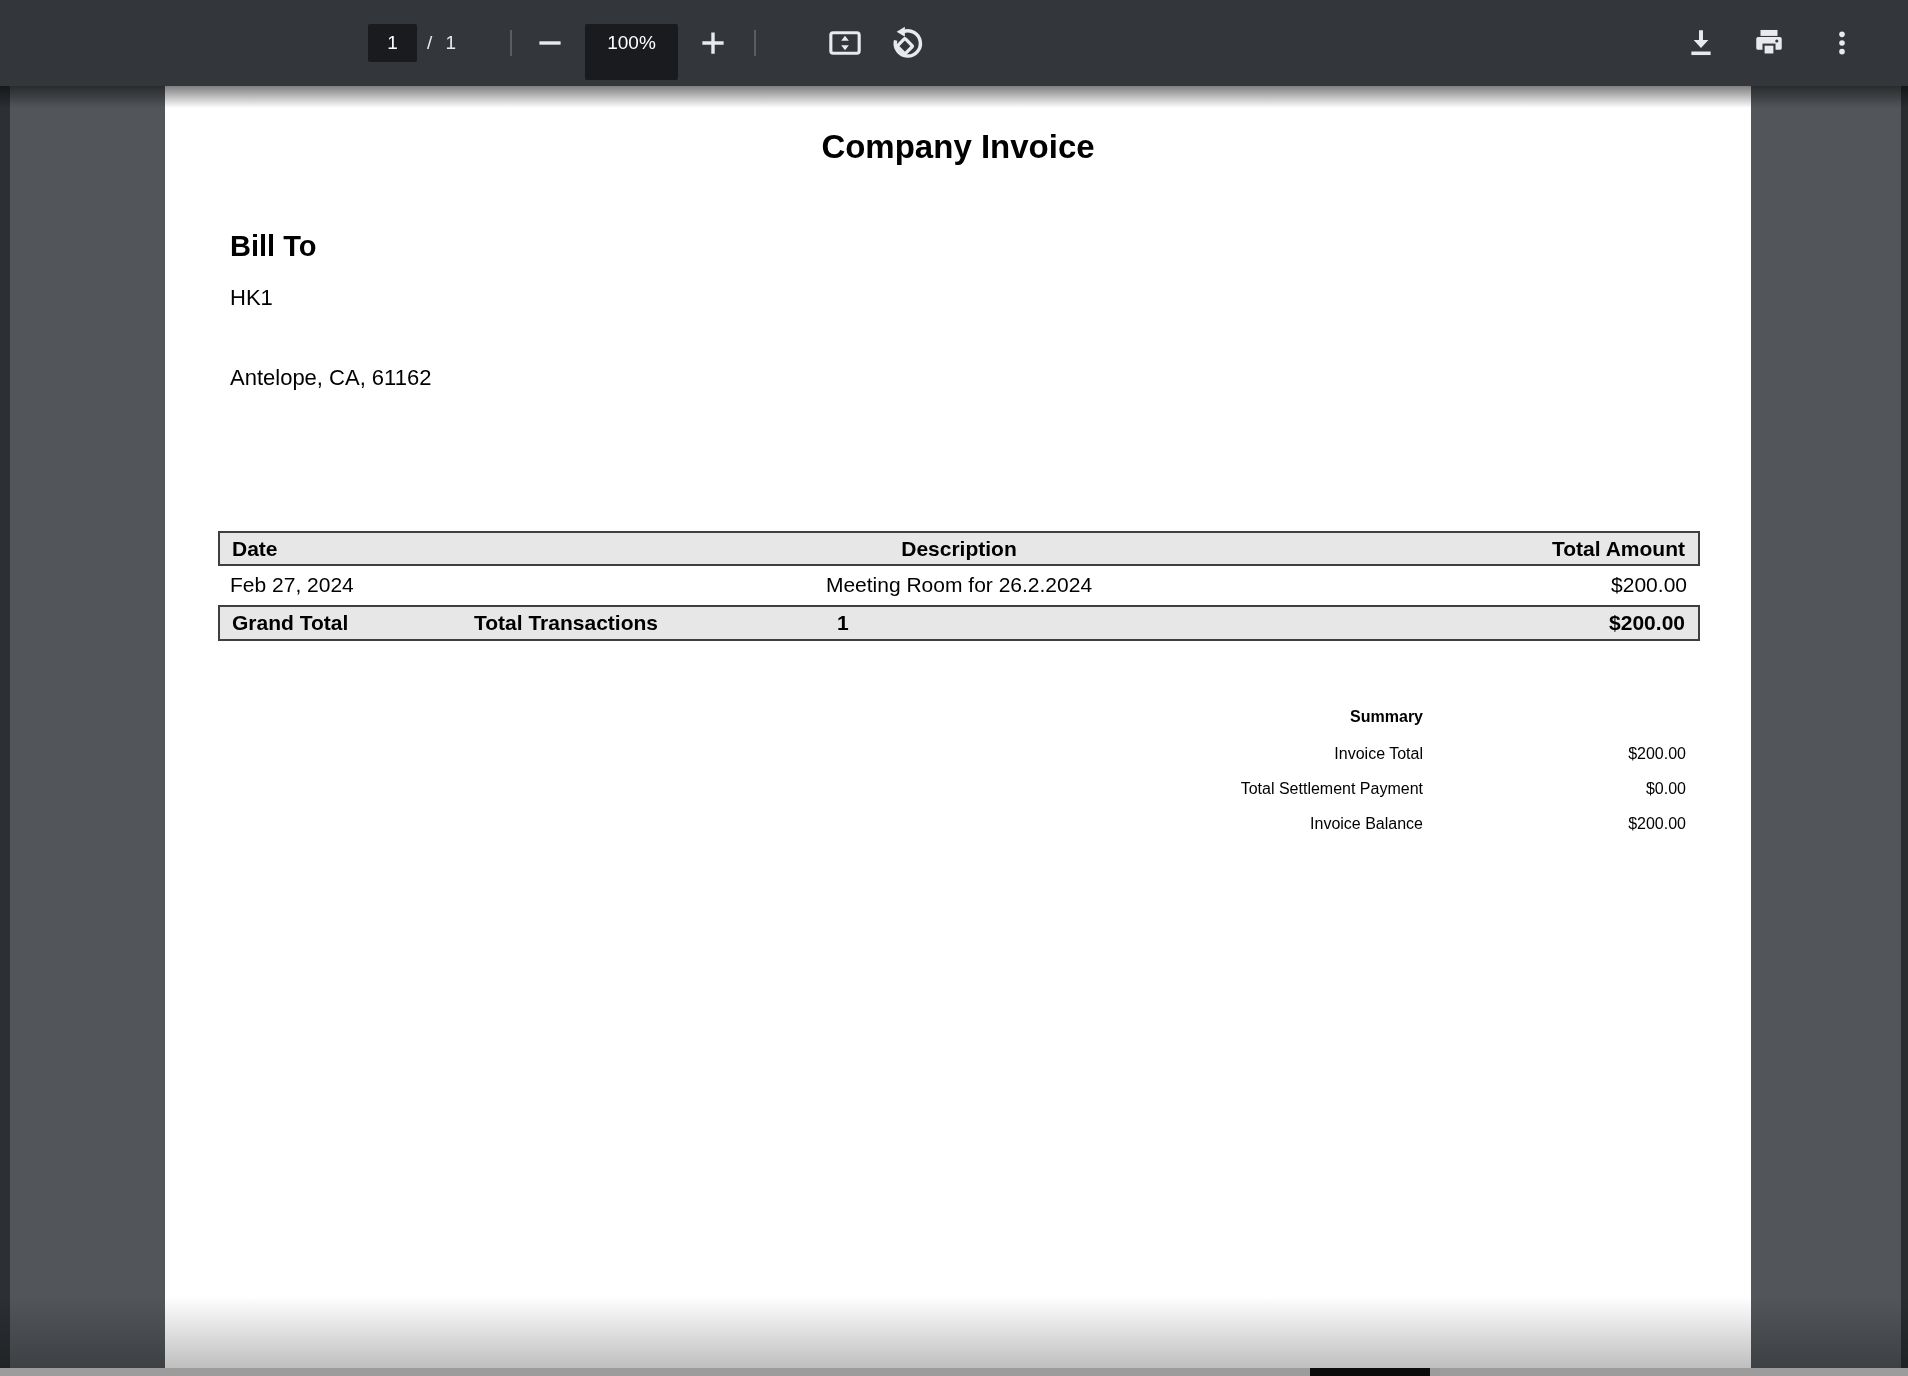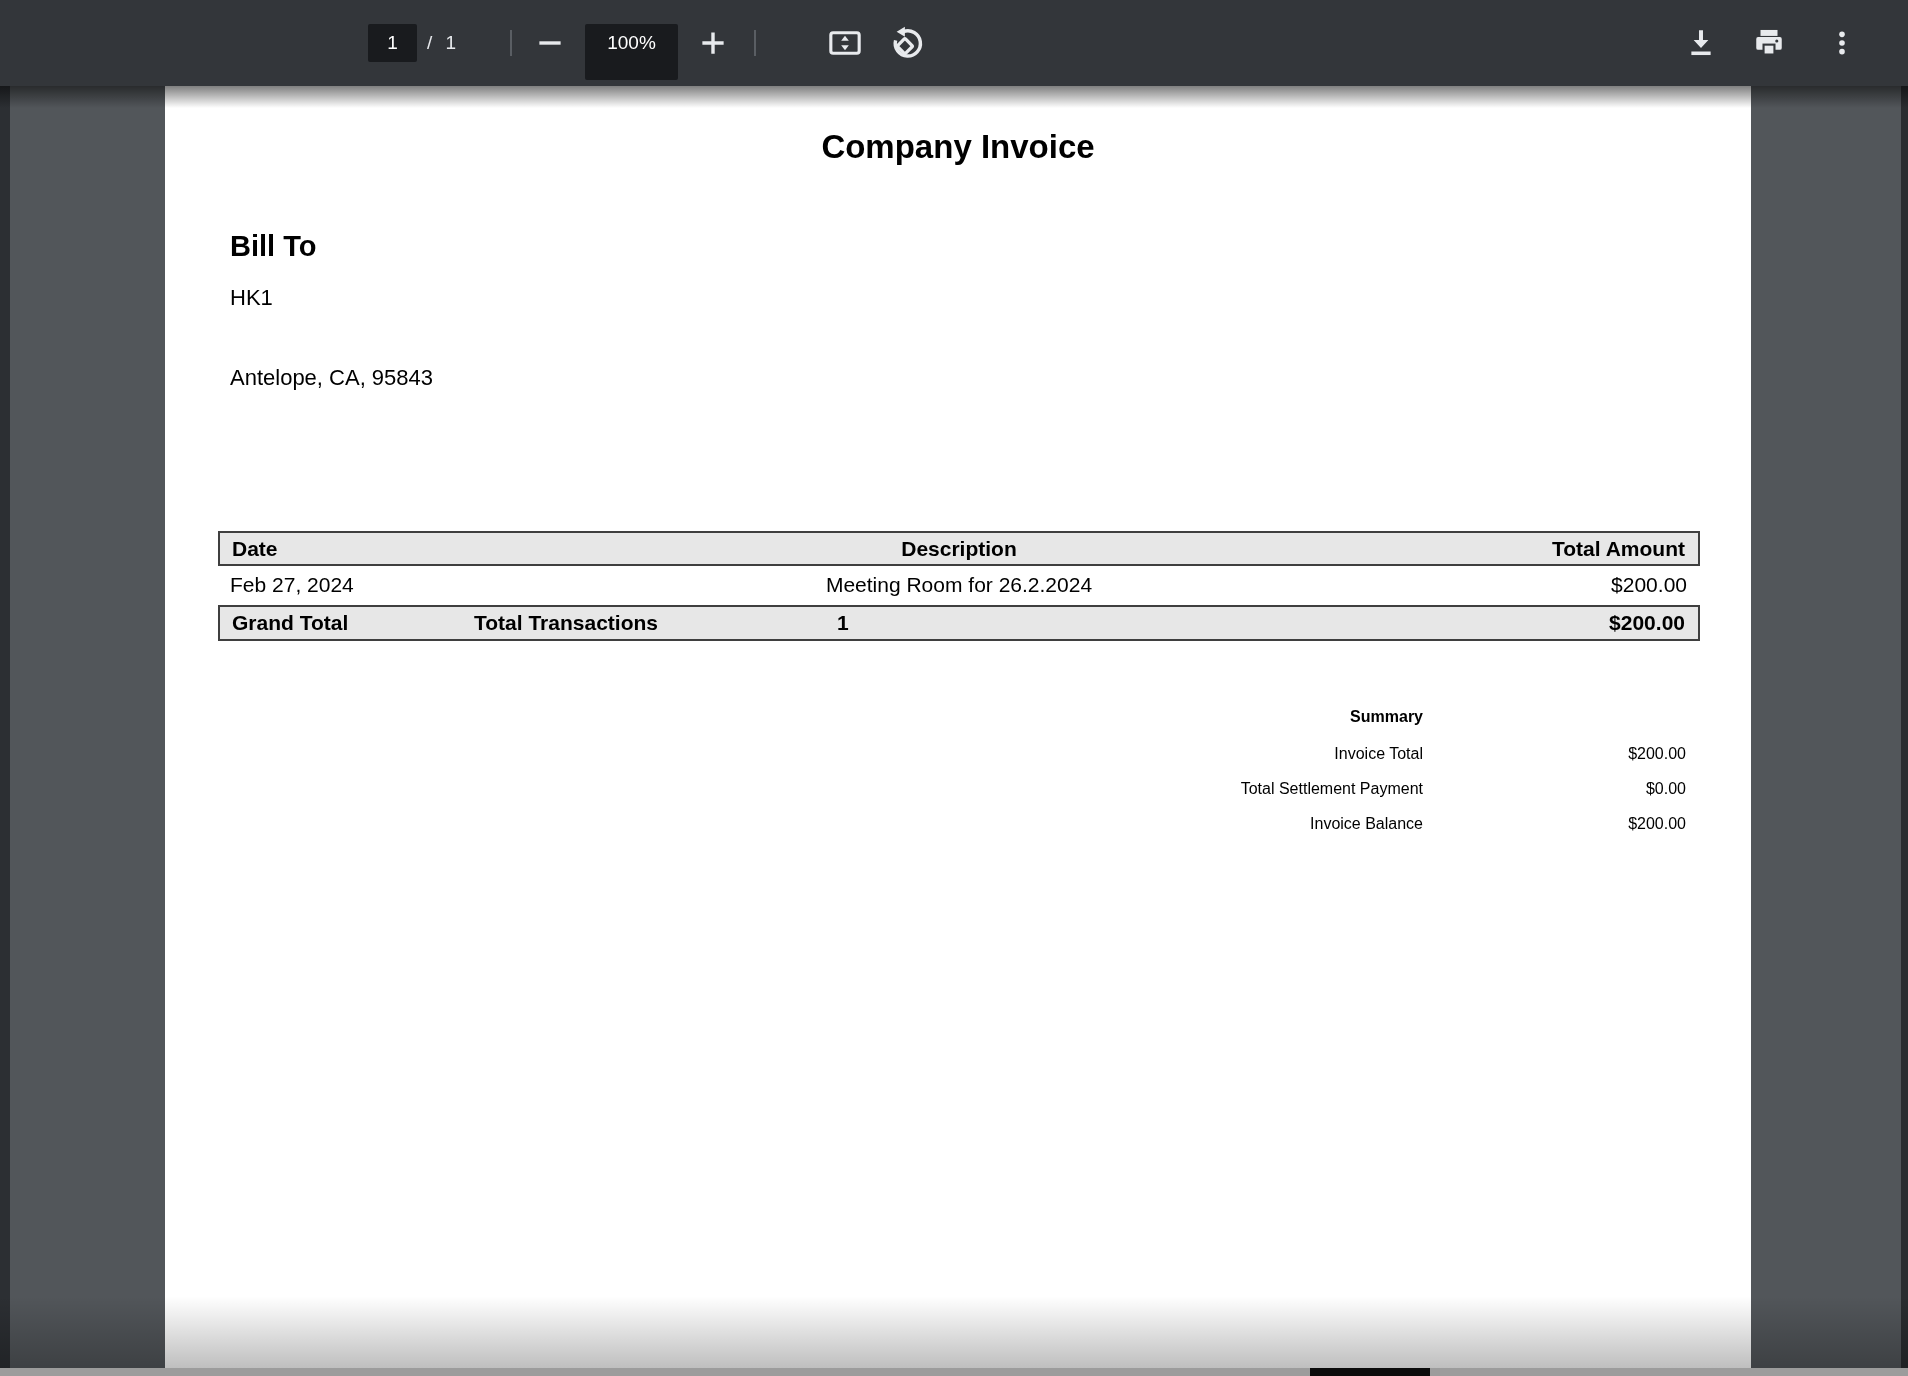--- a/index.html
+++ b/index.html
@@ -177,21 +177,21 @@
 <div class="viewer">
   <div class="edge-left"></div>
   <div class="edge-right"></div>
 
   <div class="pdf-page">
 
     <div class="abs doc-title">Company Invoice</div>
 
     <div class="abs billto-heading">Bill To</div>
     <div class="abs billto-name">HK1</div>
-    <div class="abs billto-address">Antelope, CA, 95843</div>
+    <div class="abs billto-address">Antelope, CA, 61162</div>
 
 
     <div class="abs recv-table">
       <div class="t-row t-gray t-head">
         <span class="c-left">Date</span>
         <span class="c-center">Description</span>
         <span class="c-right">Total Amount</span>
       </div>
       <div class="t-row t-data">
         <span class="c-left">Feb 27, 2024</span>

